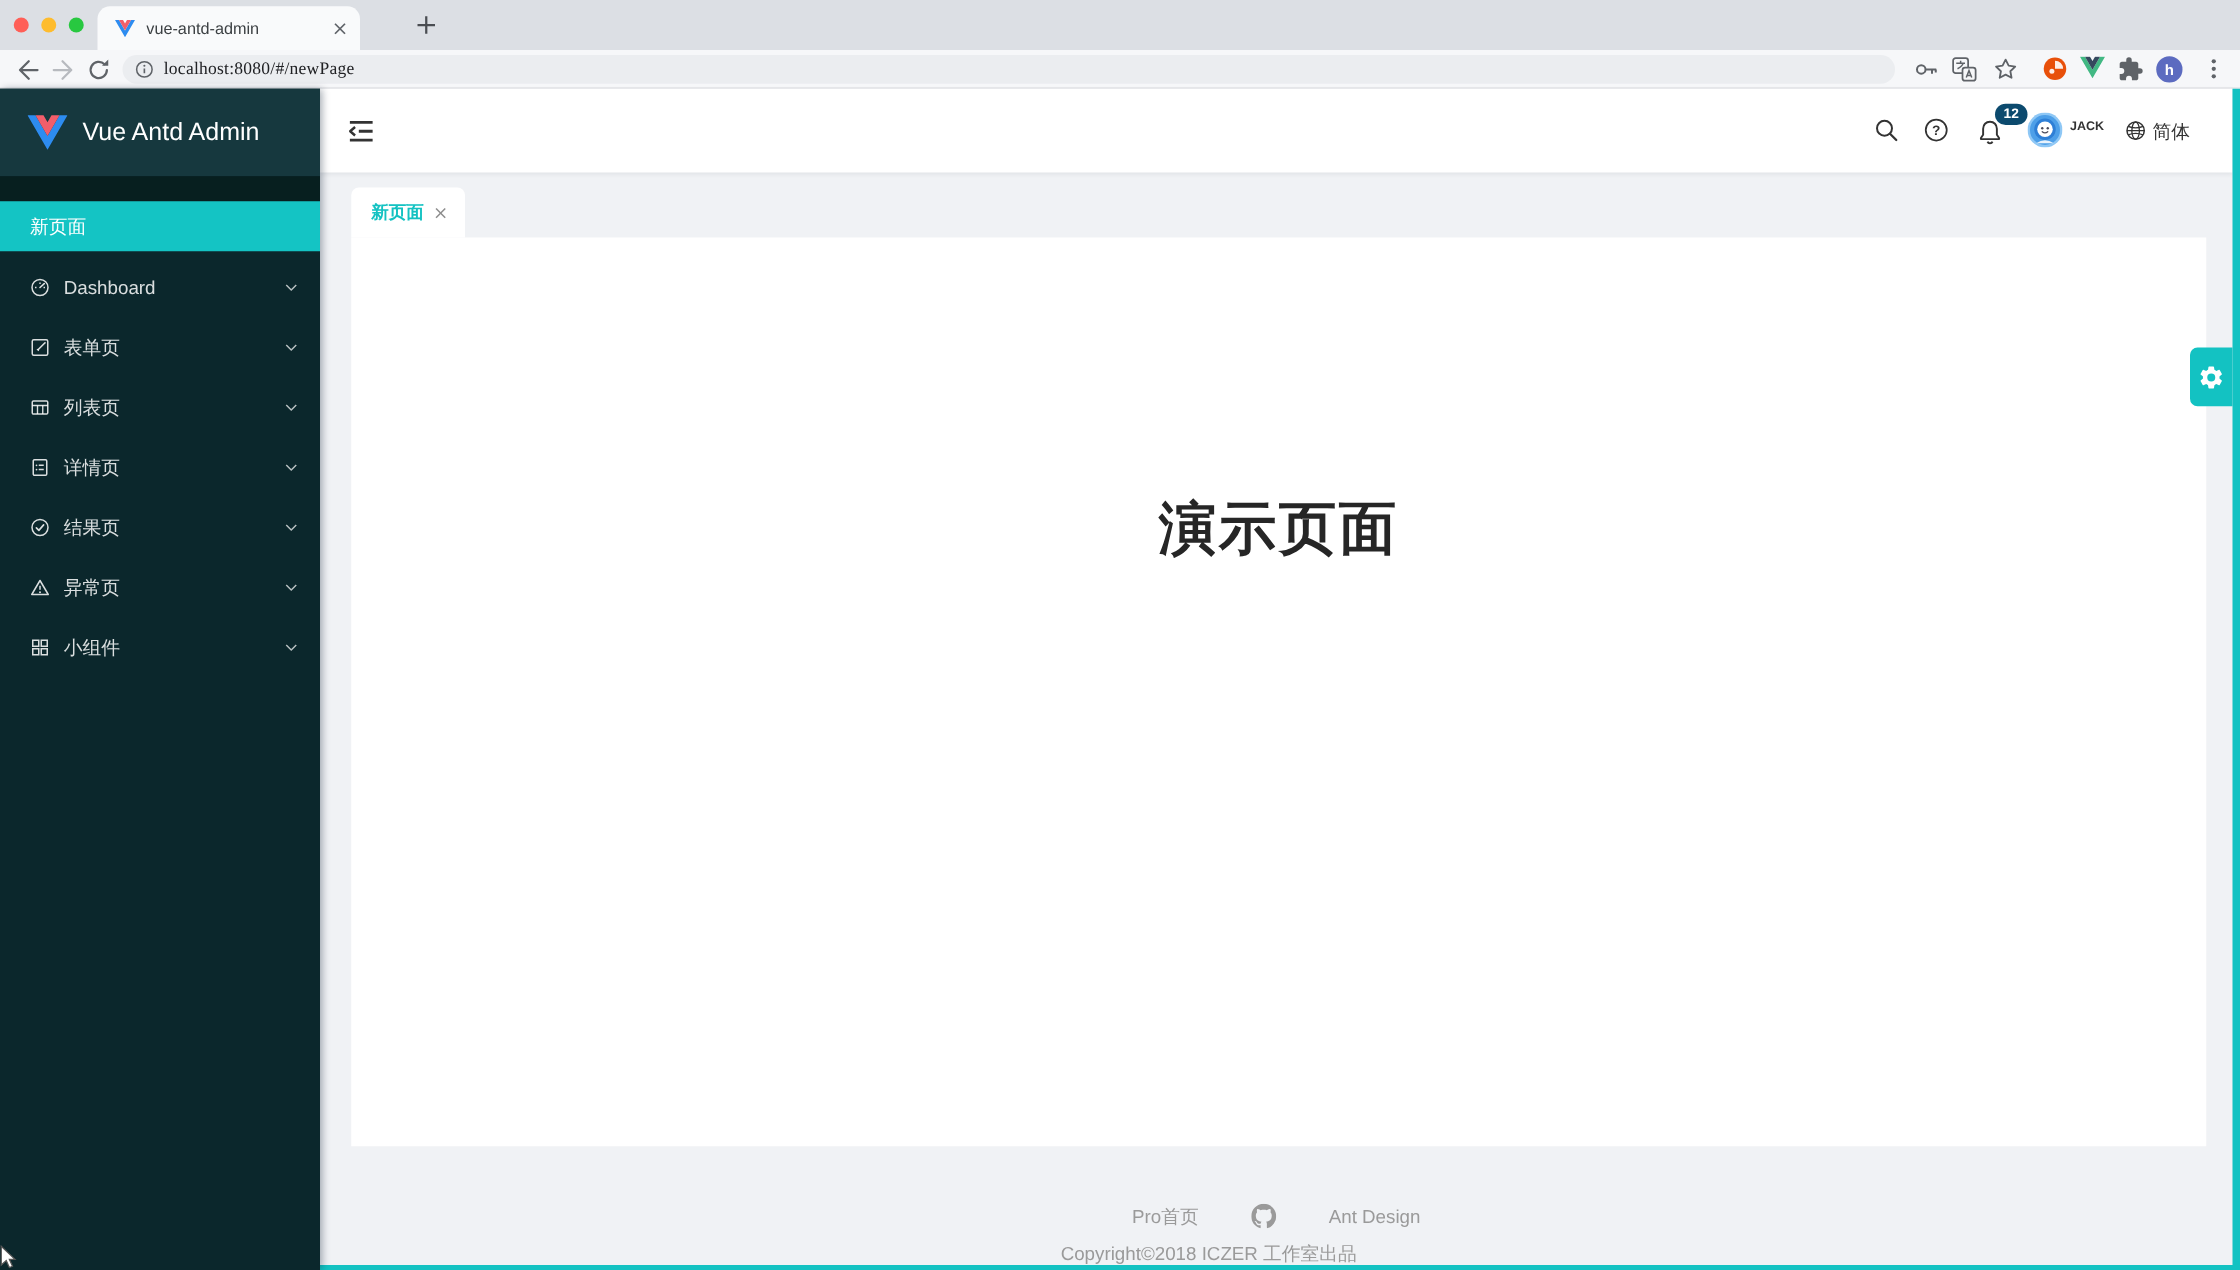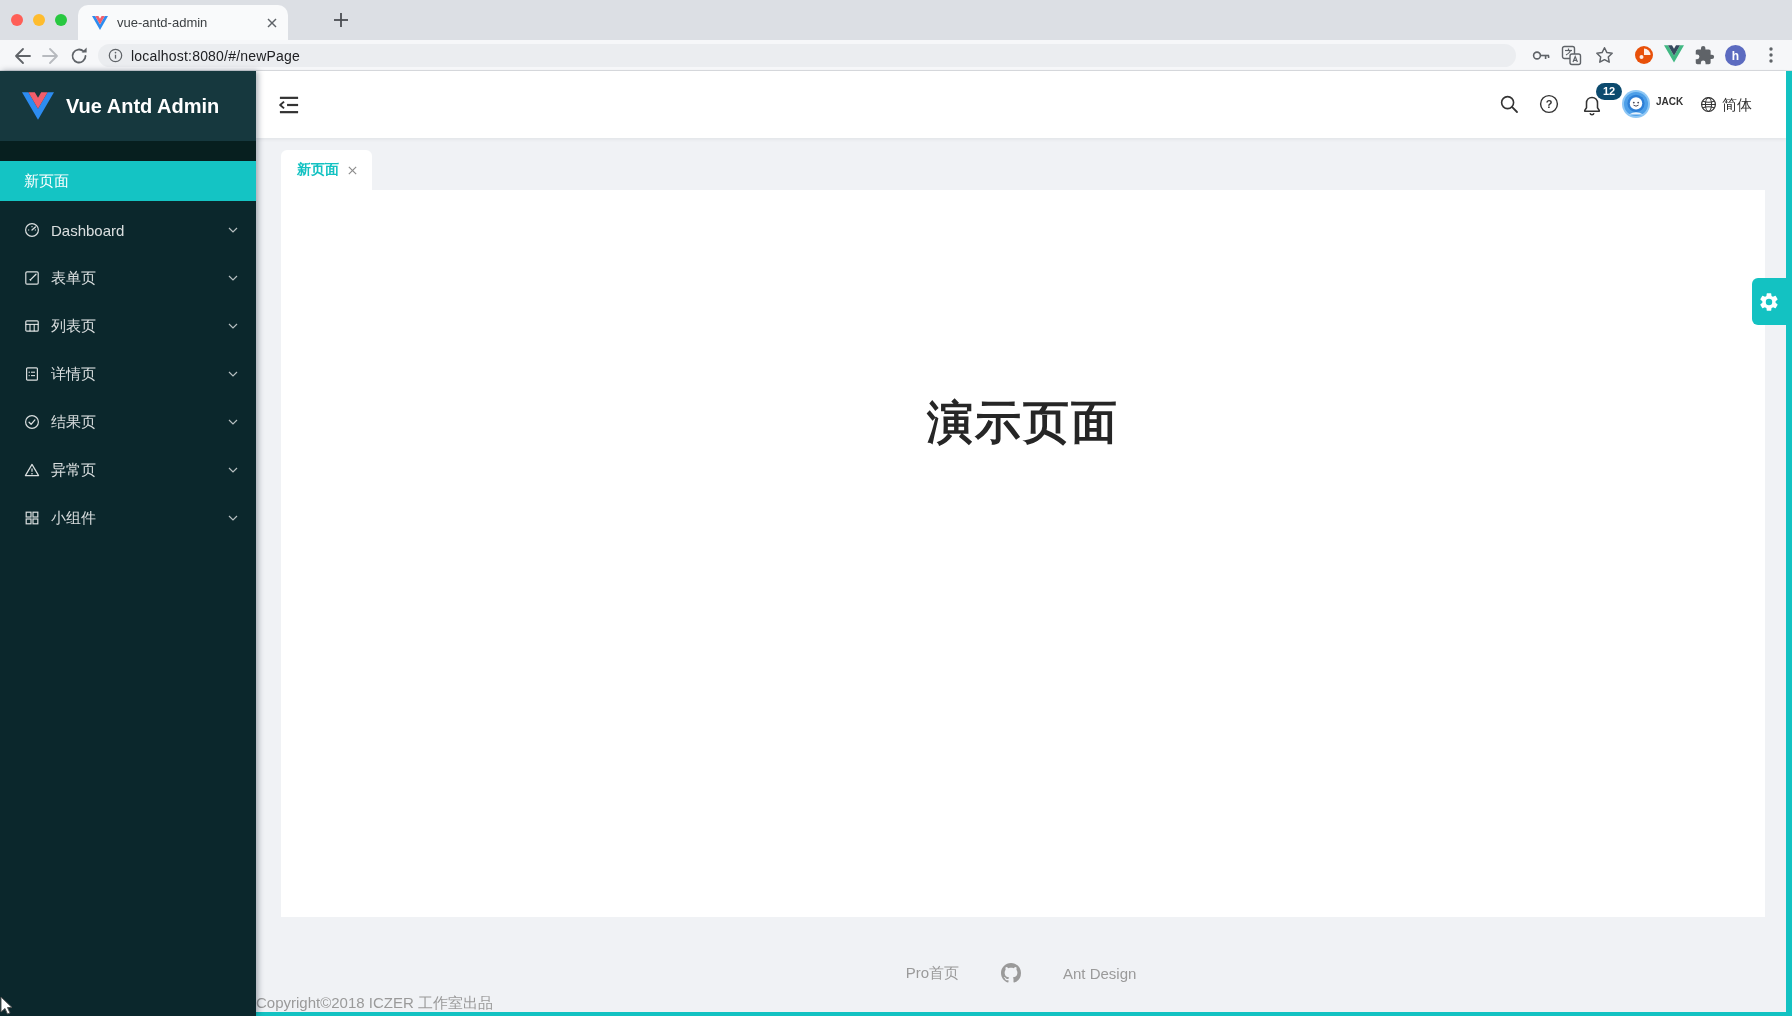--- a/index.html
+++ b/index.html
@@ -10,21 +10,21 @@
 
   
   #tabstrip { left:0; top:0; width:1792px; height:40px; background:#dcdfe4; }
   .tl { width:12px; height:12px; border-radius:50%; top:14px; }
   #tab { left:78px; top:5px; width:210px; height:35px; background:#f9fafb;
     border-radius:10px 10px 0 0; display:flex; align-items:center; padding:0 10px 0 14px; }
   #tab-title { font-size:13px; color:#3c4043; flex:1; margin-left:9px; white-space:nowrap; overflow:hidden; }
   #toolbar { left:0; top:40px; width:1792px; height:31px; background:#f6f7f9; border-bottom:1px solid #d9dbdf; }
   #omnibox { left:98px; top:44px; width:1418px; height:23px; border-radius:12px; background:#ebedf0;
     display:flex; align-items:center; padding:0 10px; }
-  #url-text { font-size:14px; color:#202124; margin-left:8px; letter-spacing:.2px; }
+  #url-text { font-size:14px; color:#202124; margin-left:8px; letter-spacing:.2px;font-family:Liberation Serif, serif; }
   .navic { top:45px; }
   .extic { top:45px; }
   #chrome-avatar { left:1725px; top:45px; width:21px; height:21px; border-radius:50%; background:#5c6bc0;
     color:#fff; font-size:12px; font-weight:bold; display:flex; align-items:center; justify-content:center; }
 
   
   #app-bg { left:256px; top:71px; width:1536px; height:945px; background:#f0f2f5; }
 
   
   #app-header { left:256px; top:71px; width:1530px; height:67px; background:#fff;
@@ -35,42 +35,42 @@
     color:#fff; font-size:11px; font-weight:bold; text-align:center; line-height:17px; padding:0 4px;
     box-shadow:0 0 0 1px #fff; }
   #user-name { left:1656px; top:96px; font-size:10px; font-weight:600; color:#333; }
   #lang-label { left:1722px; top:96px; font-size:15px; color:#333; }
 
   
   #sidebar { left:0; top:71px; width:256px; height:945px; background:#0b272c;
     box-shadow:2px 0 6px rgba(0,21,41,.35); z-index:5; }
   #logo-row { left:0; top:0; width:256px; height:70px; background:#16383e;
     display:flex; align-items:center; padding-left:22px; }
-  #logo-title { color:#fff; font-size:20px; font-weight:bold; margin-left:12px; white-space:nowrap; }
+  #logo-title { color:#fff; font-size:20px; font-weight:normal; margin-left:12px; white-space:nowrap; }
   #menu-strip { left:0; top:70px; width:256px; height:20px; background:#071f1f; }
   #active-item { left:0; top:90px; width:256px; height:40px; background:#14c4c4; color:#fff;
     font-size:15px; display:flex; align-items:center; padding-left:24px; cursor:pointer; }
   .menu-item { left:0; width:256px; height:40px; display:flex; align-items:center;
     padding:0 18px 0 24px; color:rgba(255,255,255,.85); font-size:15px; cursor:pointer;justify-content:center; }
   .menu-item .lbl { margin-left:11px; flex:1; }
   .mi-icon { width:16px; height:16px; flex:0 0 16px; }
 
   
   #page-tab { left:281px; top:150px; height:40px; background:#fff; border-radius:6px 6px 0 0;
     display:flex; align-items:center; padding:0 14px 0 16px; cursor:pointer; }
   #page-tab .t { color:#13c2c2; font-size:14px; font-weight:600; }
   #content-card { left:281px; top:190px; width:1484px; height:727px; background:#fff; }
   #demo-title { width:100%; text-align:center; margin-top:202px; font-size:46px; font-weight:bold;
     color:#262626; letter-spacing:2px; }
 
   
   #footer-links { left:256px; top:963px; width:1530px; display:flex; justify-content:center;
     align-items:center; gap:42px; }
   #footer-links a { color:#9a9a9a; font-size:15px; text-decoration:none; cursor:pointer; }
-  #copyright { left:256px; top:994px; width:1422px; color:#9a9a9a; font-size:15px; }
+  #copyright { left:256px; top:994px; width:1422px; text-align:center; color:#9a9a9a; font-size:15px; }
 
   
   #drawer-edge { left:1786px; top:71px; width:6px; height:945px; background:#13c2c2; z-index:6; }
   #drawer-bottom { left:256px; top:1012px; width:1536px; height:4px; background:#13c2c2; z-index:4; }
   #gear-btn { left:1752px; top:278px; width:34px; height:47px; background:#13c2c2;
     border-radius:6px 0 0 6px; display:flex; align-items:center; justify-content:center;
     cursor:pointer; z-index:7; }
 </style>
 </head>
 <body>

